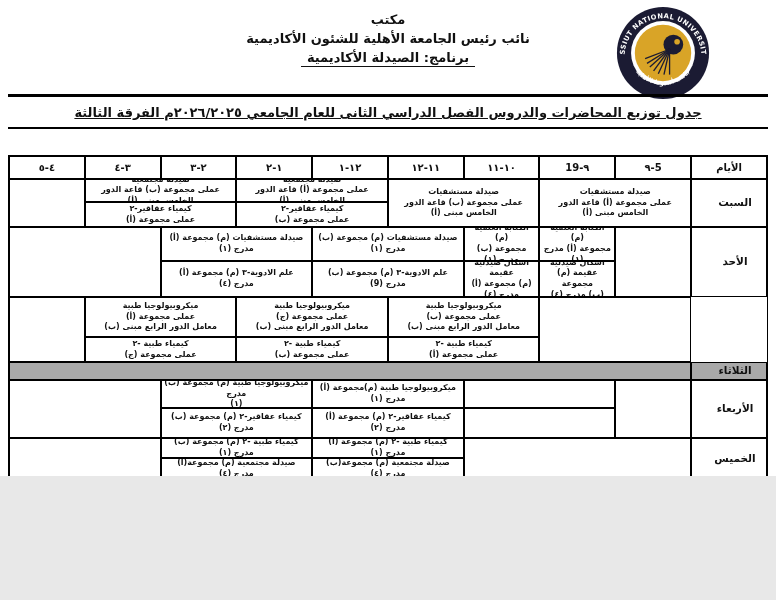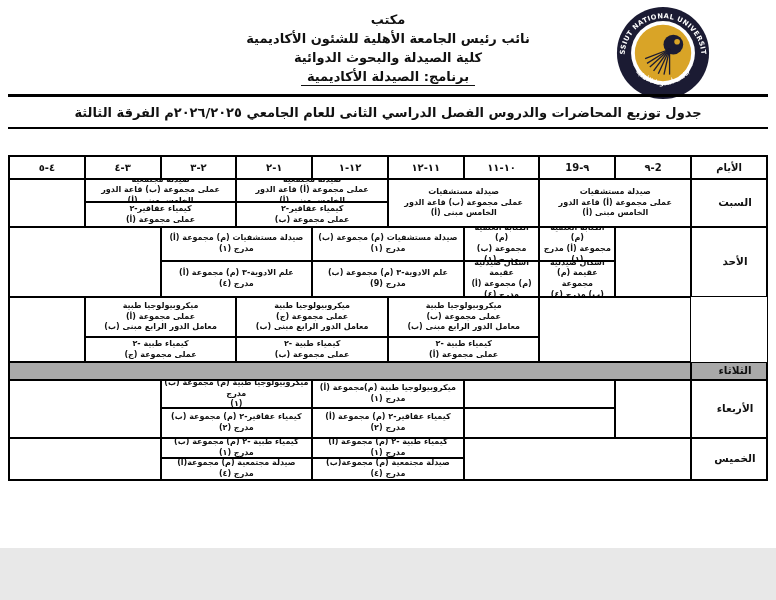--- a/index.html
+++ b/index.html
@@ -1,44 +1,43 @@
 <!DOCTYPE html>
 <html lang="ar"><head>
 <meta charset="utf-8">
 <style>
   html,body{margin:0;padding:0;background:#e8e8e8;}
-  #page{position:relative;width:776px;height:548px;background:#ffffff;overflow:hidden;
+  #page{position:relative;width:776px;height:476px;background:#ffffff;overflow:hidden;
         font-family:"DejaVu Sans",sans-serif;color:#111;font-weight:bold;}
   .office{position:absolute;top:10px;left:0;right:0;text-align:center;direction:rtl;
           font-size:13px;line-height:19px;}
   .office .prog span{border-bottom:1.5px solid #111;padding:0 6px 1px 6px;}
   .logo{position:absolute;left:616px;top:6px;width:94px;height:94px;}
   .titlebar{position:absolute;top:94px;left:8px;width:760px;box-sizing:border-box;
             border-top:3px solid #000;border-bottom:2px solid #000;
-            padding:8px 4px 7px 4px;text-align:center;direction:rtl;font-size:13px;}
+            padding:8px 4px 7px 4px;text-align:center;direction:rtl;font-size:13px;text-decoration:underline;}
   .grid{position:absolute;top:155px;left:8px;width:760px;box-sizing:border-box;
         display:grid;direction:rtl;border:1px solid #000;
         grid-template-columns:76px repeat(9,1fr);
         grid-template-rows:23px 23px 25px 34px 36px 40px 25px 18px 28px 30px 20px 22px;}
   .cell{border:1px solid #000;display:flex;align-items:center;justify-content:center;
         text-align:center;font-size:8px;line-height:1.32;white-space:pre-line;
         padding:1px 2px;overflow:hidden;}
   .head{font-size:10px;}
   .day{font-size:10.5px;padding-left:14px;}
   .shaded{background:#a9a9a9;}
 </style>
 </head>
 <body>
 
 <div id="page">
 
   <div class="office">
     <div>مكتب</div>
     <div>نائب رئيس الجامعة الأهلية للشئون الأكاديمية</div>
-    <div>كلية الصيدلة والبحوث الدوائية</div>
     <div class="prog"><span>برنامج: الصيدلة الأكاديمية</span></div>
   </div>
 
   <div class="logo">
     <svg viewBox="0 0 100 100" width="94" height="94">
       <circle cx="50" cy="50" r="49" fill="#1b1b33"></circle>
       <circle cx="50" cy="50" r="34" fill="#ffffff"></circle>
       <circle cx="50" cy="50" r="30" fill="#d9a427"></circle>
       <circle cx="61" cy="41" r="10.5" fill="#1b1b33"></circle>
       <circle cx="65" cy="38" r="3" fill="#d9a427"></circle>
@@ -62,21 +61,21 @@
         <textPath href="#arcBot" startOffset="50%" text-anchor="middle">جامعة أسيوط الأهلية</textPath>
       </text>
     </svg>
   </div>
 
   <div class="titlebar">جدول توزيع المحاضرات والدروس الفصل الدراسي الثانى للعام الجامعي ٢٠٢٦/٢٠٢٥م الفرقة الثالثة</div>
 
   <div class="grid">
 
     <div class="cell head" style="grid-area:1/1/2/2">الأيام</div>
-    <div class="cell head" style="grid-area:1/2/2/3">2-٩</div>
+    <div class="cell head" style="grid-area:1/2/2/3">5-٩</div>
     <div class="cell head" style="grid-area:1/3/2/4">٩-19</div>
     <div class="cell head" style="grid-area:1/4/2/5">١٠-١١</div>
     <div class="cell head" style="grid-area:1/5/2/6">١١-١٢</div>
     <div class="cell head" style="grid-area:1/6/2/7">١٢-١</div>
     <div class="cell head" style="grid-area:1/7/2/8">١-٢</div>
     <div class="cell head" style="grid-area:1/8/2/9">٢-٣</div>
     <div class="cell head" style="grid-area:1/9/2/10">٣-٤</div>
     <div class="cell head" style="grid-area:1/10/2/11">٤-٥</div>
 
     <div class="cell day" style="grid-area:2/1/4/2">السبت</div>

